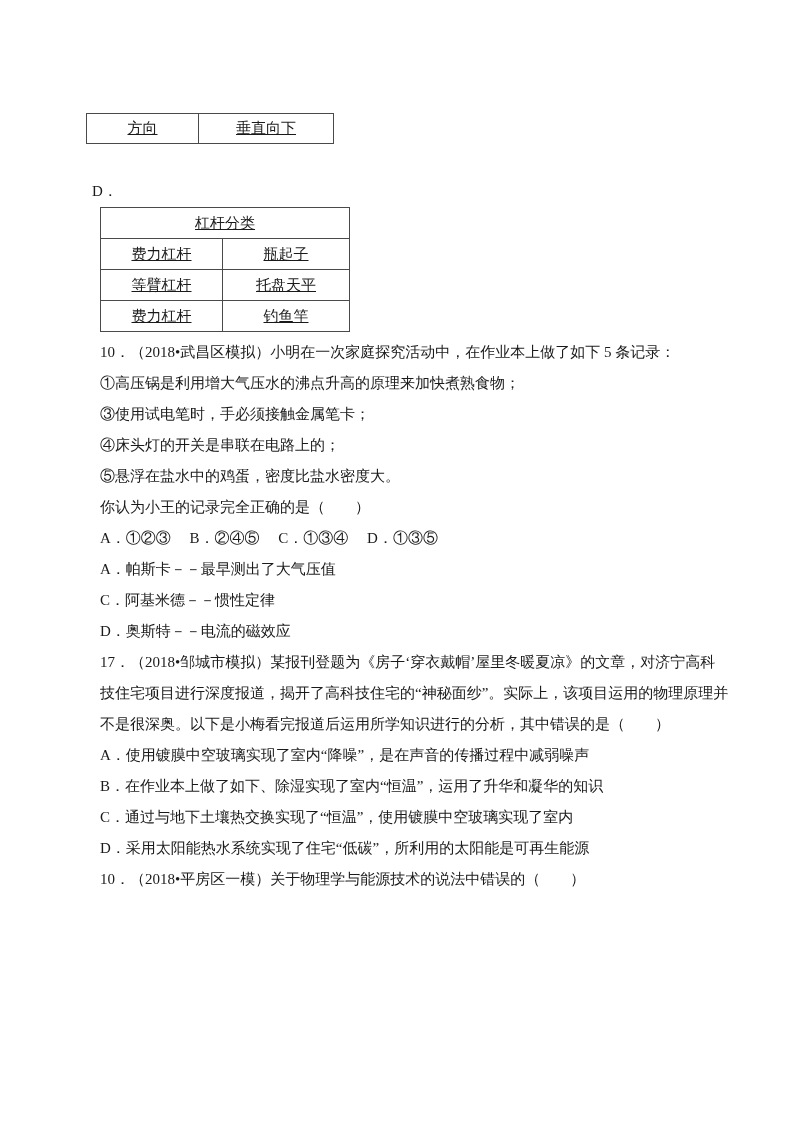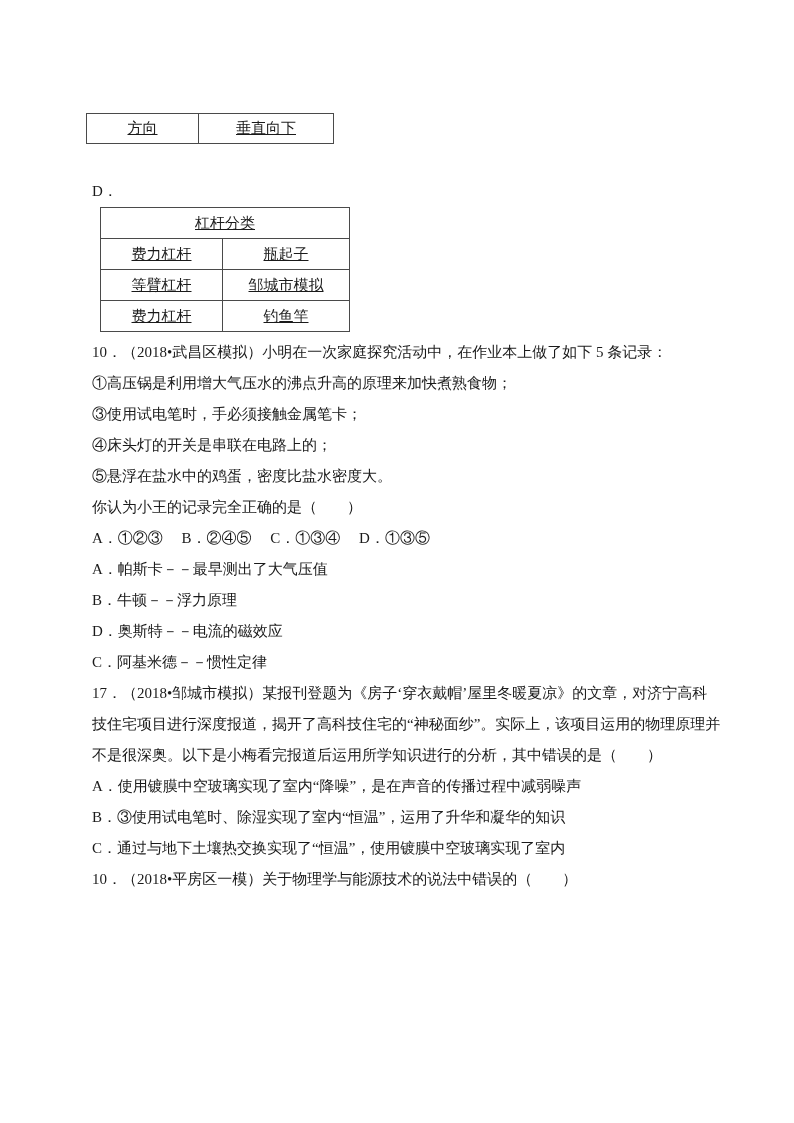--- a/index.html
+++ b/index.html
@@ -38,21 +38,21 @@
   .d-label {
     position: absolute;
     left: 92px;
     top: 181px;
     height: 20px;
     line-height: 20px;
     white-space: pre;
   }
   .text-block {
     position: absolute;
-    left: 92px;
+    left: 100px;
     top: 337px;
     width: 660px;
   }
   .line {
     height: 31px;
     line-height: 31px;
     white-space: pre;
     font-size: 15px;
   }
 </style>
@@ -84,46 +84,46 @@
     <tbody>
       <tr>
         <td colspan="2">杠杆分类</td>
       </tr>
       <tr>
         <td>费力杠杆</td>
         <td>瓶起子</td>
       </tr>
       <tr>
         <td>等臂杠杆</td>
-        <td>邹城市模拟</td>
+        <td>托盘天平</td>
       </tr>
       <tr>
         <td>费力杠杆</td>
         <td>钓鱼竿</td>
       </tr>
     </tbody>
   </table>
 
   <div class="text-block">
     <div class="line">10．（2018•武昌区模拟）小明在一次家庭探究活动中，在作业本上做了如下 5 条记录：</div>
     <div class="line">①高压锅是利用增大气压水的沸点升高的原理来加快煮熟食物；</div>
     <div class="line">③使用试电笔时，手必须接触金属笔卡；</div>
     <div class="line">④床头灯的开关是串联在电路上的；</div>
     <div class="line">⑤悬浮在盐水中的鸡蛋，密度比盐水密度大。</div>
     <div class="line">你认为小王的记录完全正确的是（　　）</div>
     <div class="line">A．①②③　 B．②④⑤　 C．①③④　 D．①③⑤</div>
 
     <div class="line">A．帕斯卡－－最早测出了大气压值</div>
-    <div class="line">B．牛顿－－浮力原理</div>
+    <div class="line">C．阿基米德－－惯性定律</div>
     <div class="line">D．奥斯特－－电流的磁效应</div>
-    <div class="line">C．阿基米德－－惯性定律</div>
 
     <div class="line">17．（2018•邹城市模拟）某报刊登题为《房子‘穿衣戴帽’屋里冬暖夏凉》的文章，对济宁高科</div>
     <div class="line">技住宅项目进行深度报道，揭开了高科技住宅的“神秘面纱”。实际上，该项目运用的物理原理并</div>
     <div class="line">不是很深奥。以下是小梅看完报道后运用所学知识进行的分析，其中错误的是（　　）</div>
     <div class="line">A．使用镀膜中空玻璃实现了室内“降噪”，是在声音的传播过程中减弱噪声</div>
-    <div class="line">B．③使用试电笔时、除湿实现了室内“恒温”，运用了升华和凝华的知识</div>
+    <div class="line">B．在作业本上做了如下、除湿实现了室内“恒温”，运用了升华和凝华的知识</div>
     <div class="line">C．通过与地下土壤热交换实现了“恒温”，使用镀膜中空玻璃实现了室内</div>
+    <div class="line">D．采用太阳能热水系统实现了住宅“低碳”，所利用的太阳能是可再生能源</div>
 
     <div class="line">10．（2018•平房区一模）关于物理学与能源技术的说法中错误的（　　）</div>
   </div>
 
 </div>
 
 </body></html>

